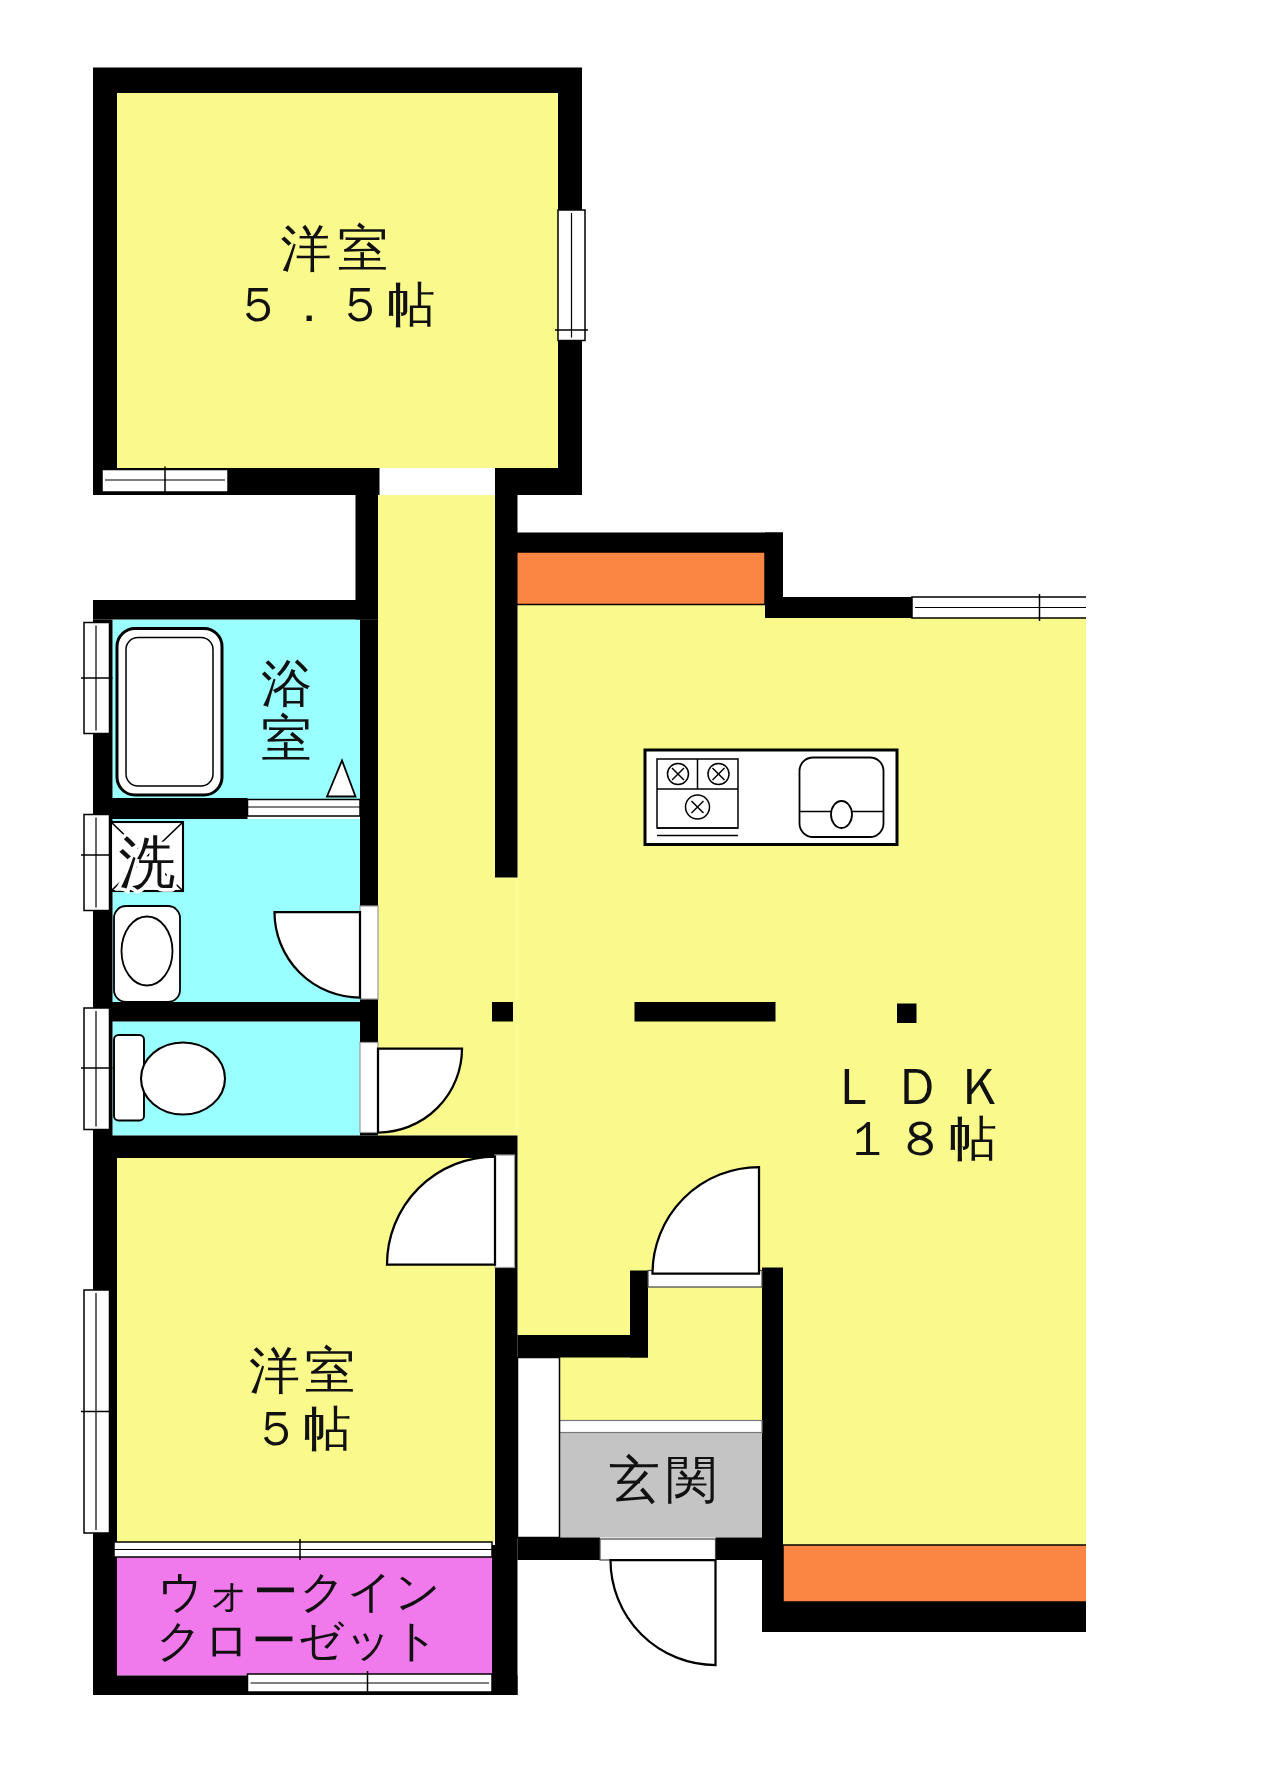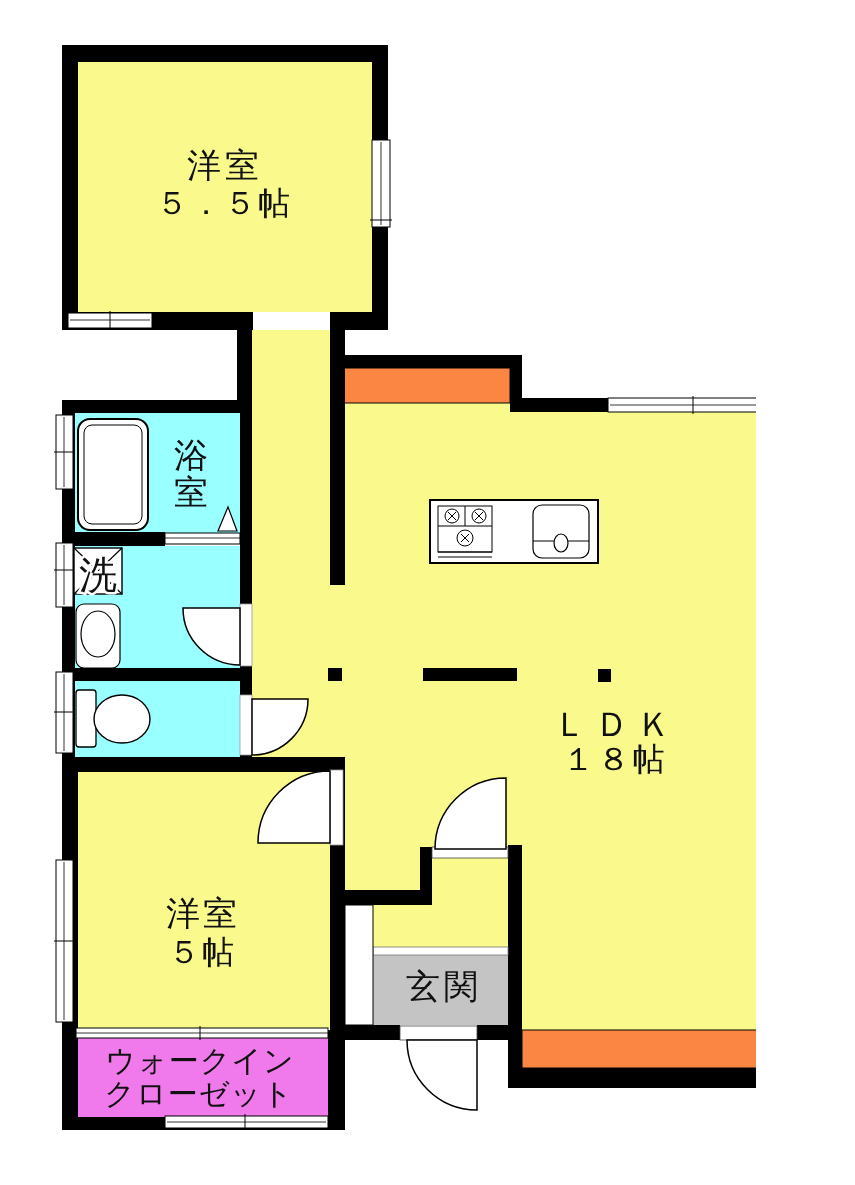--- a/index.html
+++ b/index.html
@@ -1,17 +1,17 @@
 <!DOCTYPE html>
 <html><head>
 <meta charset="utf-8">
 <style>
   html,body{margin:0;padding:0;background:#ffffff;}
   #plan{position:relative;width:724px;height:1185px;background:#ffffff;overflow:hidden;
-        font-family:"Liberation Sans","DejaVu Sans",sans-serif;padding-left:32px;}
+        font-family:"Liberation Sans","DejaVu Sans",sans-serif;}
   svg{position:absolute;left:0;top:0;}
   text{fill:#111;font-family:"Liberation Sans","DejaVu Sans",sans-serif;}
 </style>
 </head>
 <body>
 
 <div id="plan">
 <svg width="855" height="1185" viewBox="0 0 855 1185">
 
   <g>

